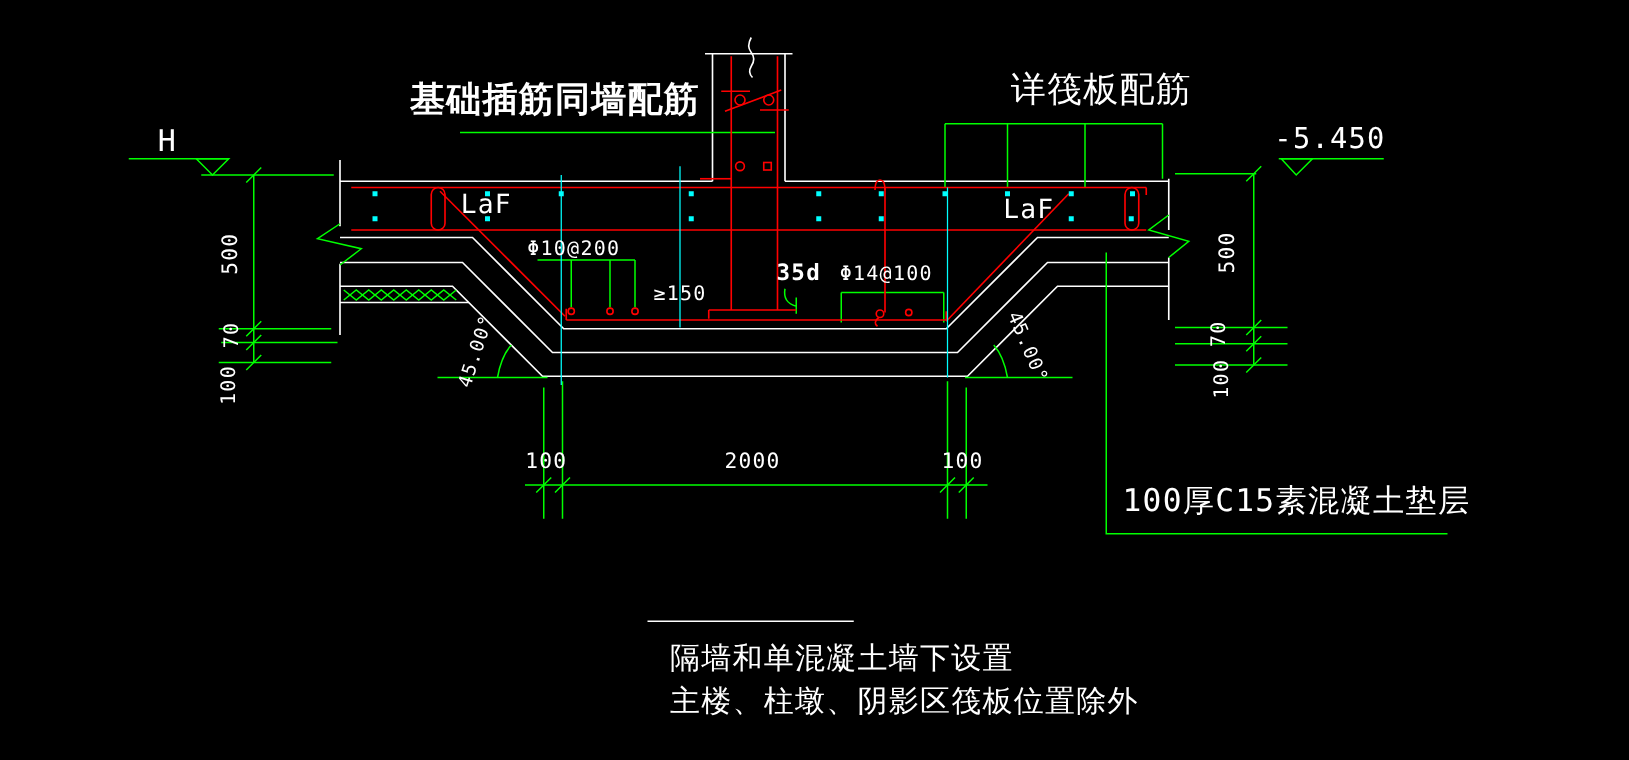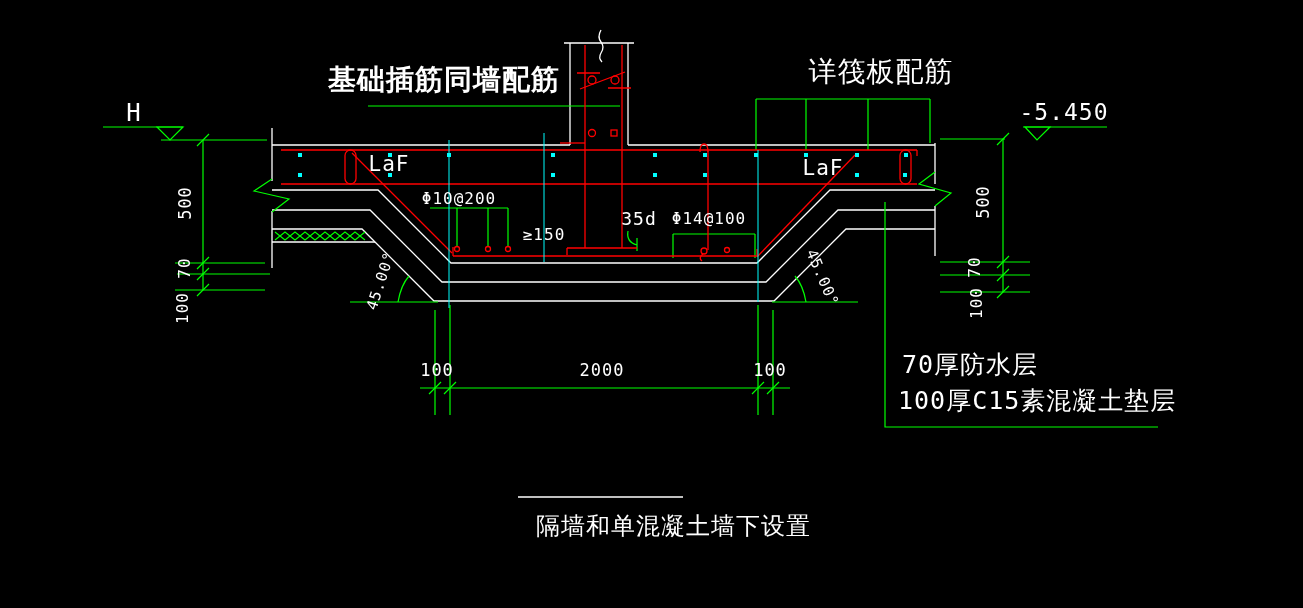--- a/index.html
+++ b/index.html
@@ -134,36 +134,36 @@
   <div class="t" style="left:134px;top:113px;font-size:24px;">H</div>
   <div class="t" style="left:444px;top:80px;font-size:28px;font-weight:bold;">基础插筋同墙配筋</div>
   <div class="t" style="left:861px;top:72px;font-size:28px;margin-left:20px;">详筏板配筋</div>
   <div class="t" style="left:1064px;top:112px;font-size:23px;">-5.450</div>
 
   <div class="t" style="left:389px;top:164px;font-size:21px;">LaF</div>
   <div class="t" style="left:823px;top:168px;font-size:21px;">LaF</div>
 
   <div class="t" style="left:459px;top:199px;font-size:16px;">Φ10@200</div>
   <div class="t" style="left:544px;top:235px;font-size:16px;">≥150</div>
-  <div class="t" style="left:639px;top:219px;font-size:18px;">35d</div>
+  <div class="t" style="left:639px;top:219px;font-size:18px;font-weight:bold;">35d</div>
   <div class="t" style="left:709px;top:219px;font-size:16px;">Φ14@100</div>
 
   <div class="t" style="left:381px;top:281px;font-size:15px;transform:translate(-50%,-50%) rotate(-72deg);">45.00°</div>
   <div class="t" style="left:822px;top:278px;font-size:15px;transform:translate(-50%,-50%) rotate(67deg);">45.00°</div>
 
   <div class="t rot90" style="left:185px;top:203px;font-size:17px;">500</div>
   <div class="t rot90" style="left:185px;top:268px;font-size:16px;">70</div>
   <div class="t rot90" style="left:183px;top:308px;font-size:16px;">100</div>
 
   <div class="t rot90" style="left:983px;top:202px;font-size:17px;">500</div>
   <div class="t rot90" style="left:975px;top:267px;font-size:16px;">70</div>
   <div class="t rot90" style="left:977px;top:303px;font-size:16px;">100</div>
 
   <div class="t" style="left:437px;top:370px;font-size:17px;">100</div>
   <div class="t" style="left:602px;top:370px;font-size:17px;">2000</div>
   <div class="t" style="left:770px;top:370px;font-size:17px;">100</div>
 
-  <div class="t anchor-left" style="left:902px;top:352px;font-size:25px;">70厚防水层</div>
   <div class="t anchor-left" style="left:898px;top:388px;font-size:25px;">100厚C15素混凝土垫层</div>
 
   <div class="t anchor-left" style="left:536px;top:514px;font-size:24px;">隔墙和单混凝土墙下设置</div>
+  <div class="t anchor-left" style="left:536px;top:549px;font-size:24px;">主楼、柱墩、阴影区筏板位置除外</div>
 
 </div>
 
 </body></html>

